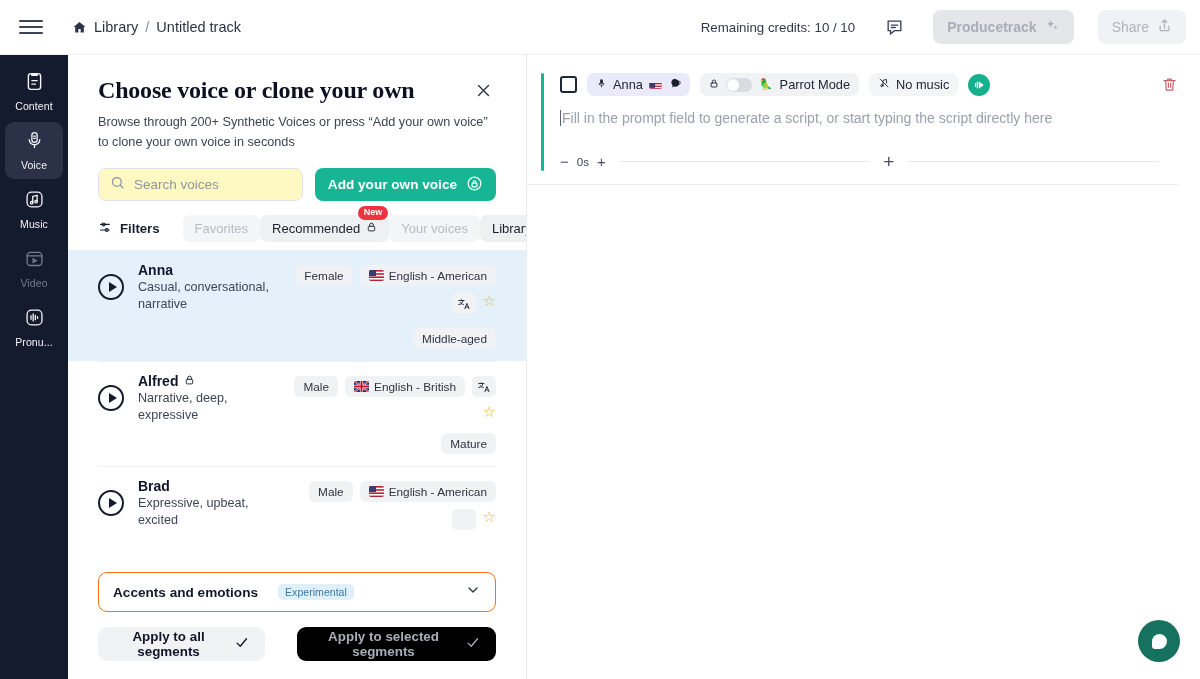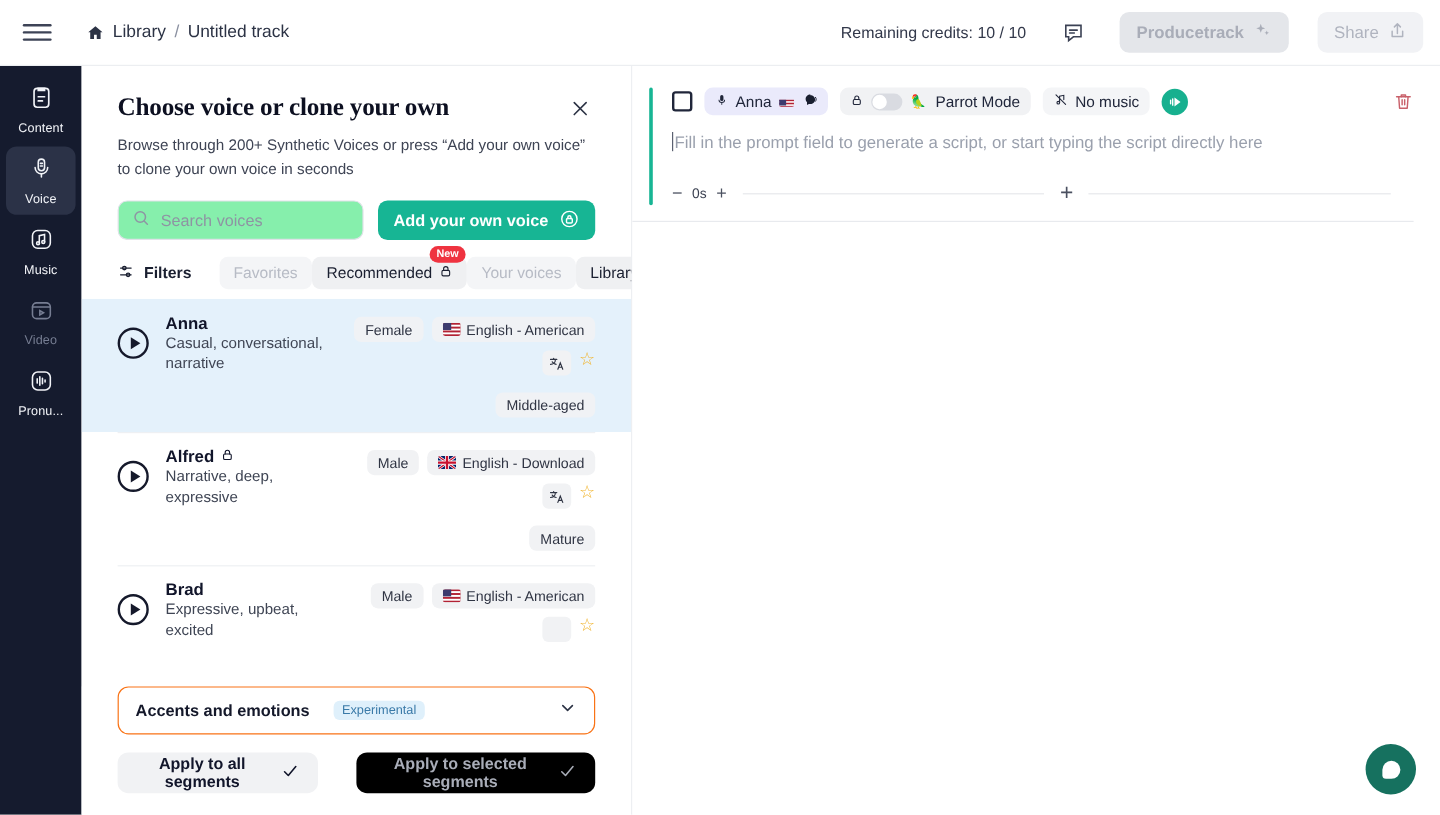--- a/index.html
+++ b/index.html
@@ -57,33 +57,33 @@
   .rail-label { font-size: 10.5px; letter-spacing: .1px; }
 
   
   .panel {
     width: 459px; min-width: 459px; background: #fff;
     border-right: 1px solid #e9ebef;
     display: flex; flex-direction: column; position: relative; overflow: hidden;
   }
   .panel-head { padding: 22px 30px 0 30px; }
   .panel-title-row { display: flex; align-items: flex-start; }
-  .panel-title { font-family: "Liberation Serif", serif; font-size: 21px; font-weight: 700; letter-spacing: -.2px; color: #0d1021; }
+  .panel-title { font-family: "Liberation Serif", serif; font-size: 24px; font-weight: 700; letter-spacing: -.2px; color: #0d1021; }
   .close-x { margin-left: auto; width: 26px; height: 26px; cursor: pointer; display: flex; align-items: center; justify-content: center; color: #2c3345; }
   .panel-sub { margin-top: 9px; font-size: 12.7px; line-height: 1.55; color: #3e4454; max-width: 432px; }
   .notice {
     margin: 16px 0 0 0; background: #e4f1fb; border-radius: 9px; height: 40px;
     display: flex; align-items: center; gap: 11px; padding: 0 15px;
   }
   .notice-text { font-size: 13.5px; color: #16365a; font-weight: 500; }
 
   .searchrow { display: flex; gap: 12px; padding: 16px 30px 0 30px; }
   .search {
     flex: 1; height: 33px; border: 1px solid #dfe2e8; border-radius: 8px;
-    display: flex; align-items: center; gap: 9px; padding: 0 11px; background: #86efac;
+    display: flex; align-items: center; gap: 9px; padding: 0 11px; background: #fef9c3;
   }
   .search input {
     border: none; outline: none; font-size: 13.5px; font-family: inherit;
     color: #3b4050; background: transparent; width: 100%;
   }
   .search input::placeholder { color: #8e94a3; }
   .btn-clone {
     height: 33px; background: #17b594; color: #fff; border: none; border-radius: 8px;
     font-family: inherit; font-size: 13.6px; font-weight: 700; padding: 0 13px;
     display: inline-flex; align-items: center; gap: 9px; cursor: pointer; white-space: nowrap;
@@ -419,21 +419,21 @@
             <span class="chip">
               <span class="flag">
                 <svg width="15" height="11" viewBox="0 0 15 11">
                     <rect width="15" height="11" fill="#012169"></rect>
                     <path d="M0 0l15 11M15 0L0 11" stroke="#fff" stroke-width="2.2"></path>
                     <path d="M0 0l15 11M15 0L0 11" stroke="#c8102e" stroke-width="1.1"></path>
                     <path d="M7.5 0v11M0 5.5h15" stroke="#fff" stroke-width="3.4"></path>
                     <path d="M7.5 0v11M0 5.5h15" stroke="#c8102e" stroke-width="2"></path>
                   </svg>
               </span>
-              <span>English - Download</span>
+              <span>English - British</span>
             </span>
             <span class="tr-icon">
               <svg width="14" height="14" viewBox="0 0 24 24" fill="none" stroke="#2f3443" stroke-width="1.7" stroke-linecap="round">
                   <path d="M3 6h9M7.5 4.5V6M10 6c0 4-3 7-7 7"></path>
                   <path d="M5.5 9.5c1.5 2 3.5 3 5.5 3.5"></path>
                   <path d="M13.5 20l3.5-9 3.5 9M15 17.2h4"></path>
                 </svg>
             </span>
             <span class="star">☆</span>
             <span class="chip-break"></span>

